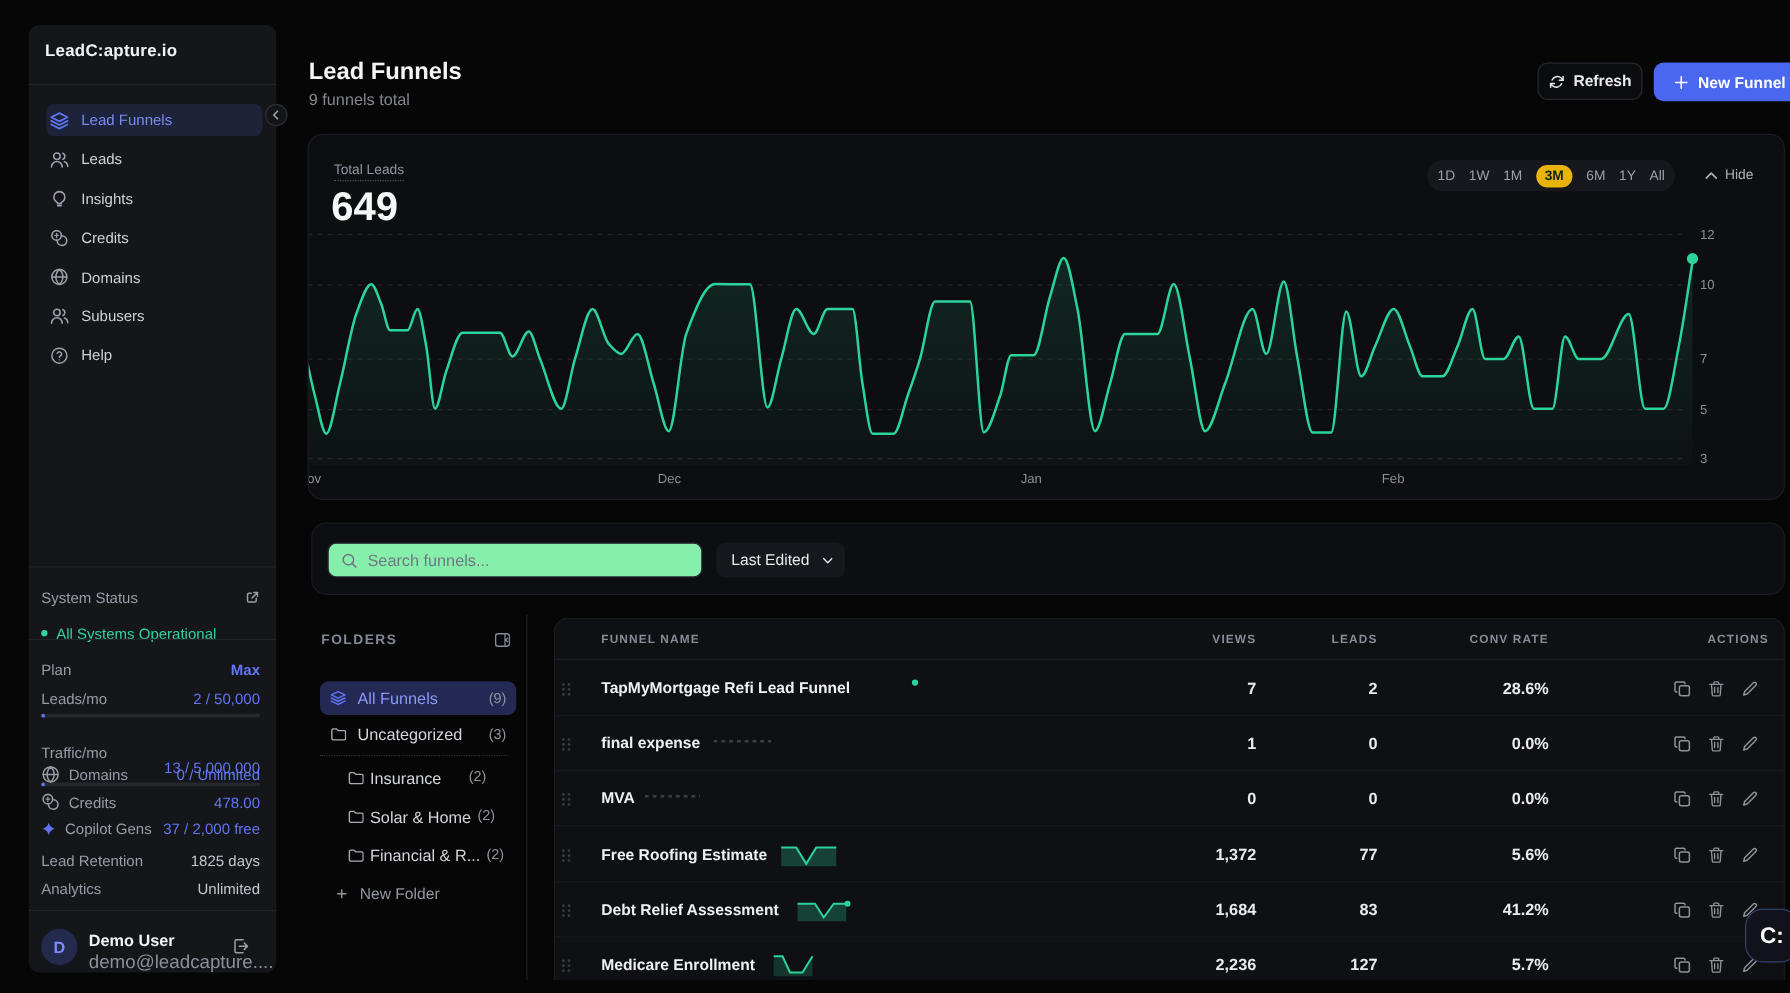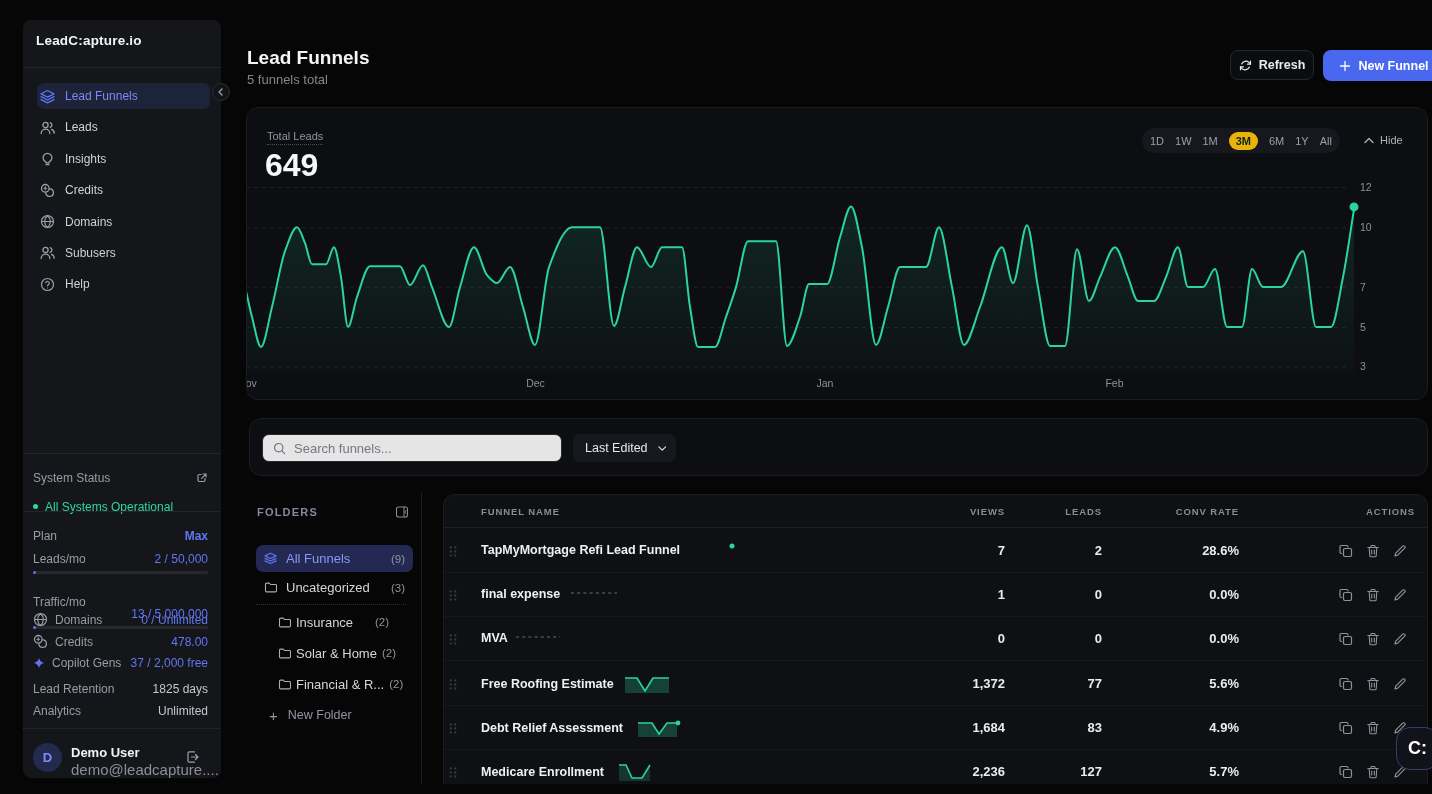--- a/index.html
+++ b/index.html
@@ -46,21 +46,21 @@
 #pills { position:absolute; left:895px; top:20px; width:198px; height:25px; border-radius:13px;
   background:#17181d; display:flex; align-items:center; justify-content:space-between;
   padding:0 8px; font-size:11px; color:#9ba0aa; font-weight:400; }
 #pills .on { background:#eab308; color:#0a271c; border-radius:11px; padding:3px 7px; font-weight:700; }
 #hide { position:absolute; left:1117px; top:26px; font-size:11px; color:#aeb3bb;
   display:flex; align-items:center; gap:6px; font-weight:400; }
 
 #search-card { position:absolute; left:249px; top:418px; width:1179px; height:58px;
   background:#0d0e11; border:1px solid #1a1c21; border-radius:12px; }
 #search-box { position:absolute; left:12px; top:15px; width:300px; height:28px;
-  border:1px solid #26282e; border-radius:7px; background:#e5e5e5; display:flex;
+  border:1px solid #26282e; border-radius:7px; background:#86efac; display:flex;
   align-items:center; padding-left:10px; gap:8px; color:#73777f; font-size:13px; }
 #sortsel { position:absolute; left:323px; top:15px; width:103px; white-space:nowrap; height:28px;
   border-radius:7px; background:#17181d; display:flex; align-items:center;
   padding:0 10px 0 12px; gap:10px; color:#e6e8ec; font-size:12.5px; font-weight:400; }
 
 #folders { position:absolute; left:249px; top:495px; width:164px; }
 .fhead { display:flex; justify-content:space-between; align-items:center; height:20px;
   font-size:11px; font-weight:700; letter-spacing:1.2px; padding-left:8px; padding-right:4px; color:#84899a;text-align:right;}
 .fitem { height:27px; white-space:nowrap; border-radius:7px; display:flex; align-items:center; margin-left:7px; padding:0 8px;
   color:#d3d6db; font-size:13px; gap:9px; margin-top:4px; }
@@ -227,21 +227,21 @@
 <div class="abs" style="left:71px; top:745px; font-size:13px; font-weight:700; color:#f2f3f5;">Demo User</div>
 <div class="abs" style="left:71px; top:761px; font-size:15px; color:#8a8f99;">demo@leadcapture....</div>
 <div class="abs" style="left:186px; top:750px; color:#9aa0ab;">
     <svg width="14" height="14" viewBox="0 0 14 14" fill="none" stroke="currentColor" stroke-width="1.2" stroke-linecap="round" stroke-linejoin="round">
       <path d="M8.5 1.8H3.2c-.7 0-1.2.5-1.2 1.2v8c0 .7.5 1.2 1.2 1.2h5.3"></path>
       <path d="M9.5 4.5 12 7l-2.5 2.5M12 7H5.5"></path>
     </svg>
   </div>
 
 <div id="h-title">Lead Funnels</div>
-<div id="h-sub">5 funnels total</div>
+<div id="h-sub">9 funnels total</div>
 <div id="btn-refresh">
     <svg width="13" height="13" viewBox="0 0 13 13" fill="none" stroke="currentColor" stroke-width="1.2" stroke-linecap="round" stroke-linejoin="round">
       <path d="M11.5 2.2v3h-3"></path>
       <path d="M1.5 10.8v-3h3"></path>
       <path d="M2.7 5A4.6 4.6 0 0 1 10 3.4l1.5 1.8M1.5 7.8 3 9.6A4.6 4.6 0 0 0 10.3 8"></path>
     </svg>
     <span>Refresh</span>
   </div>
 <div id="btn-new">
     <svg width="12" height="12" viewBox="0 0 12 12" fill="none" stroke="currentColor" stroke-width="1.3" stroke-linecap="round" stroke-linejoin="round">
@@ -532,21 +532,21 @@
 <div class="fname">
         <span>Debt Relief Assessment</span>
         <svg width="46" height="20" style="margin-left:14px;">
           <path d="M1 5h14l7 11 8-11h10" fill="none" stroke="#2bd49b" stroke-width="1.6"></path>
           <path d="M1 5h14l7 11 8-11h10V19H1Z" fill="#2bd49b" fill-opacity="0.25" stroke="none"></path>
           <circle cx="41" cy="5" r="2.4" fill="#2bd49b"></circle>
         </svg>
       </div>
 <div class="num" style="left:461px; width:100px;">1,684</div>
 <div class="num" style="left:558px; width:100px;">83</div>
-<div class="num" style="left:695px; width:100px;">4.9%</div>
+<div class="num" style="left:695px; width:100px;">41.2%</div>
 <div class="acts">
         <svg width="14" height="14" viewBox="0 0 14 14" fill="none" stroke="currentColor" stroke-width="1.2" stroke-linecap="round" stroke-linejoin="round">
           <rect x="4.5" y="4.5" width="8" height="8" rx="1.5"></rect>
           <path d="M2.5 9.5h-.3A1.2 1.2 0 0 1 1 8.3V2.7c0-.7.5-1.2 1.2-1.2h5.6c.7 0 1.2.5 1.2 1.2v.3"></path>
         </svg>
         <svg width="14" height="14" viewBox="0 0 14 14" fill="none" stroke="currentColor" stroke-width="1.1" stroke-linecap="round" stroke-linejoin="round">
           <path d="M1.8 3.5h10.4M5 3.5V2.3c0-.4.3-.8.8-.8h2.4c.5 0 .8.4.8.8v1.2M3.2 3.5l.6 8.2c0 .6.5 1 1.1 1h4.2c.6 0 1.1-.4 1.1-1l.6-8.2M5.7 6v4M8.3 6v4"></path>
         </svg>
         <svg width="14" height="14" viewBox="0 0 14 14" fill="none" stroke="currentColor" stroke-width="1.2" stroke-linecap="round" stroke-linejoin="round">
           <path d="m2 12 .7-2.8 7-7a1.4 1.4 0 0 1 2 2l-7 7Z"></path>

